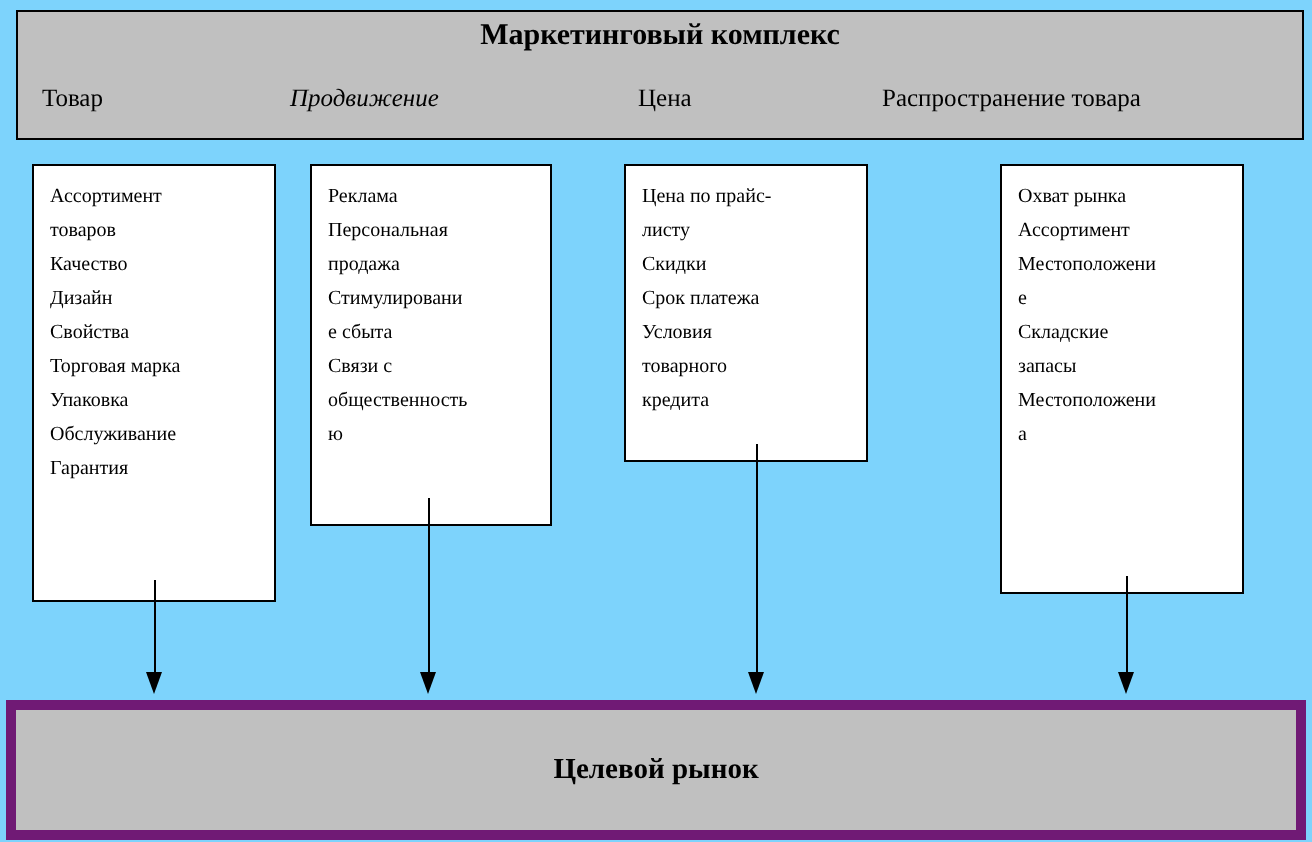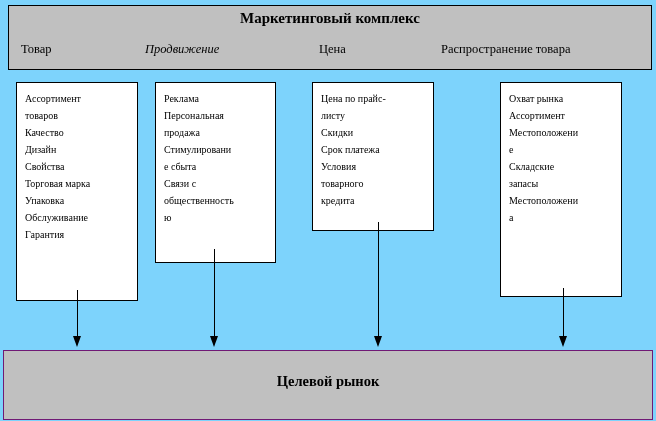--- a/index.html
+++ b/index.html
@@ -97,21 +97,21 @@
   }
 
   
   .footer-band {
     position: absolute;
     left: 3px;
     top: 350px;
     width: 650px;
     height: 70px;
     background: #c0c0c0;
-    border: 1px solid #701a75;
+    border: 5px solid #701a75;
     box-sizing: border-box;
   }
   .footer-title {
     position: absolute;
     left: 0;
     top: 22px;
     width: 100%;
     text-align: center;
     font-size: 14.5px;
     font-weight: bold;

